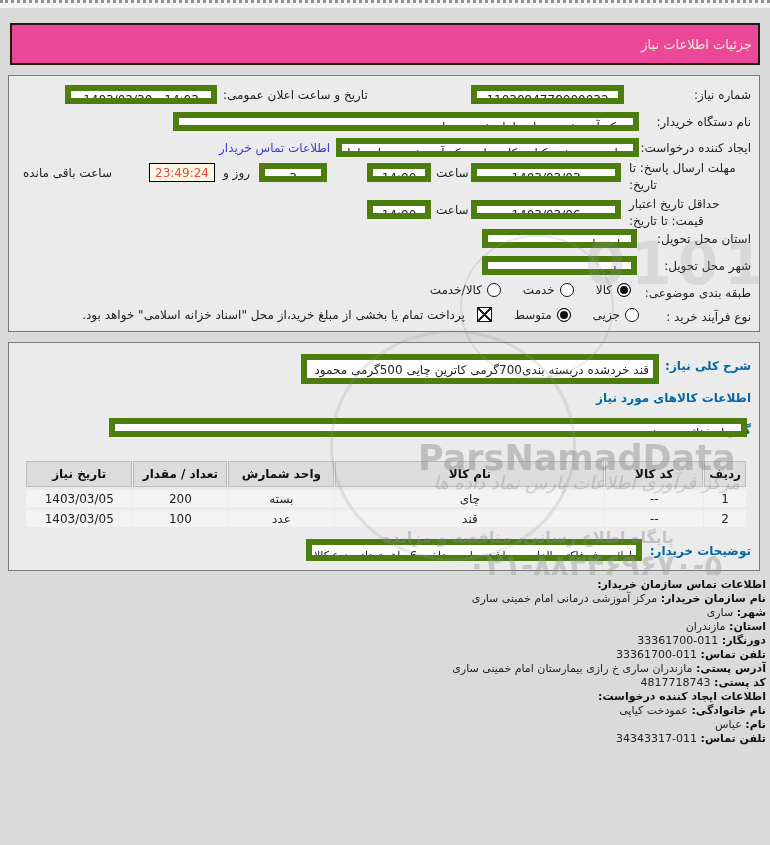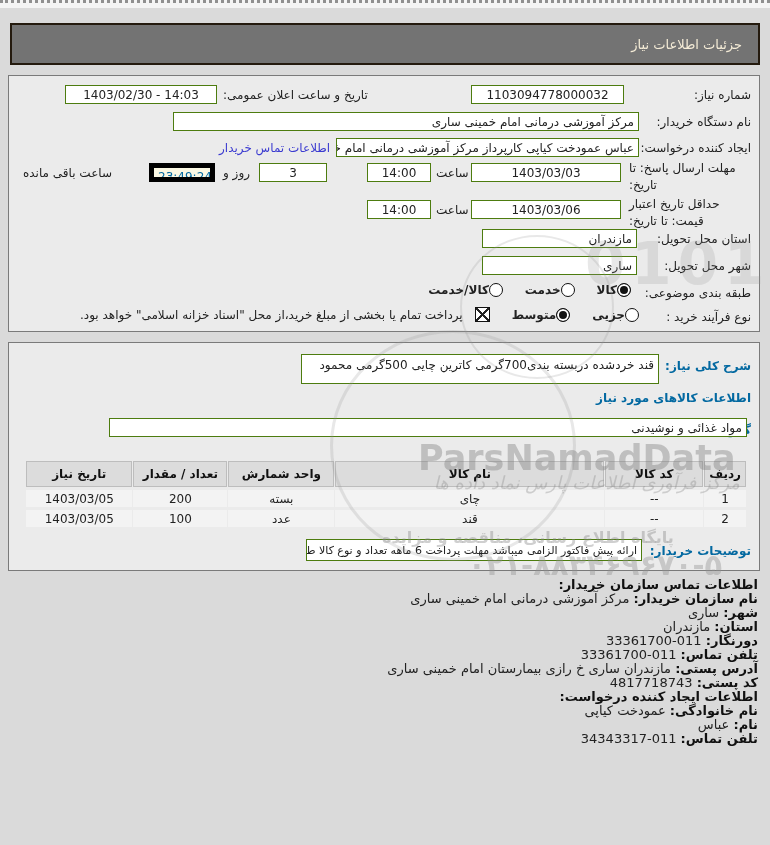--- a/index.html
+++ b/index.html
@@ -8,44 +8,44 @@
     background:#dadada;
     font-family:"DejaVu Sans","Liberation Sans",sans-serif;
     font-size:12px;color:#222;direction:rtl;
   }
   .top-dots{
     position:absolute;left:0;top:0;width:770px;height:8px;background:#f4f4f4;
     border-top:3px dotted #8f8f8f;box-sizing:border-box;
   }
   .header-bar{
     position:absolute;left:10px;top:23px;width:750px;height:42px;box-sizing:border-box;
-    background:#737373;border:2px solid #241a0e;color:#f5ecd7;
-    display:flex;align-items:center;padding-right:16px;font-size:13px;
+    background:#ec4899;border:2px solid #241a0e;color:#f5ecd7;
+    display:flex;align-items:center;padding-right:6px;font-size:13px;
   }
   .box{
     position:absolute;left:8px;width:752px;box-sizing:border-box;
     background:#ebebeb;border:1px solid #7a7a7a;z-index:1;
   }
   .box1{top:75px;height:257px;}
   .box2{top:342px;height:229px;}
   .lbl{position:absolute;right:8px;white-space:nowrap;color:#222;}
   .lbl2{position:absolute;right:8px;width:122px;text-align:left;line-height:17px;color:#222;}
   .blbl{position:absolute;right:8px;white-space:nowrap;font-weight:bold;color:#0369a1;}
   .field{
     position:absolute;height:19px;box-sizing:border-box;background:#fff;
-    border:1px solid #4d7c0f;overflow:hidden;white-space:nowrap;
+    border:6px solid #4d7c0f;overflow:hidden;white-space:nowrap;
     padding:1px 4px;line-height:16px;
   }
   .center{text-align:center;direction:ltr;}
   .rtl-field{text-align:right;direction:rtl;}
-  .countdown{background:#fbf8e3;border:5px solid #000000;color:#0369a1;text-align:center;direction:ltr;}
+  .countdown{background:#fbf8e3;border:1px solid #000000;color:#ef4444;text-align:center;direction:ltr;}
   .inline-lbl{position:absolute;white-space:nowrap;color:#222;}
   .link{position:absolute;white-space:nowrap;color:#3b3bd0;cursor:pointer;}
   .radio-row{position:absolute;display:flex;direction:rtl;align-items:center;gap:6px;white-space:nowrap;}
-  .radio-item{display:flex;direction:rtl;align-items:center;margin-left:16px;font-weight:bold;}
+  .radio-item{display:flex;direction:rtl;align-items:center;gap:5px;margin-left:16px;}
   .radio{display:inline-block;width:12px;height:12px;border:1px solid #111;border-radius:50%;background:#fff;flex:0 0 auto;}
   .radio.selected{background:#111;box-shadow:inset 0 0 0 2px #fff;}
   .checkbox{display:inline-block;width:13px;height:13px;border:1px solid #111;background:#fff;flex:0 0 auto;margin-left:6px;}
   .checkbox.checked{
     background-image:
       linear-gradient(45deg,transparent 44%,#222 44%,#222 56%,transparent 56%),
       linear-gradient(135deg,transparent 44%,#222 44%,#222 56%,transparent 56%);
   }
   .goods-table{
     position:absolute;left:16px;top:115px;width:722px;
@@ -54,22 +54,22 @@
   .goods-table th{
     background:#dcdcdc;border:1px solid #bdbdbd;font-weight:bold;
     height:24px;text-align:center;padding:0 4px;color:#111;
   }
   .goods-table td{
     background:#f3f3f3;height:17px;text-align:center;padding:0 4px;color:#222;
   }
   .c-ردیف{width:30px}.c-code{width:96px}.c-name{width:288px}
   .c-unit{width:102px}.c-qty{width:90px}.c-date{width:100px}
   .contact{
-    position:absolute;right:0;top:578px;width:758px;padding-right:12px;box-sizing:border-box;
-    text-align:right;font-size:13px;line-height:14px;color:#222;z-index:1;
+    position:absolute;right:0;top:578px;width:758px;padding-right:4px;box-sizing:border-box;
+    text-align:right;font-size:11px;line-height:14px;color:#222;z-index:1;
   }
   .contact .b{font-weight:bold;color:#111;}
   
   .wm{position:absolute;pointer-events:none;z-index:3;color:rgba(140,140,140,.38);}
   .wm-circle{position:absolute;pointer-events:none;z-index:3;border:3px solid rgba(150,150,150,.22);border-radius:50%;}
 </style>
 </head>
 <body>
 
 <div class="top-dots"></div>

